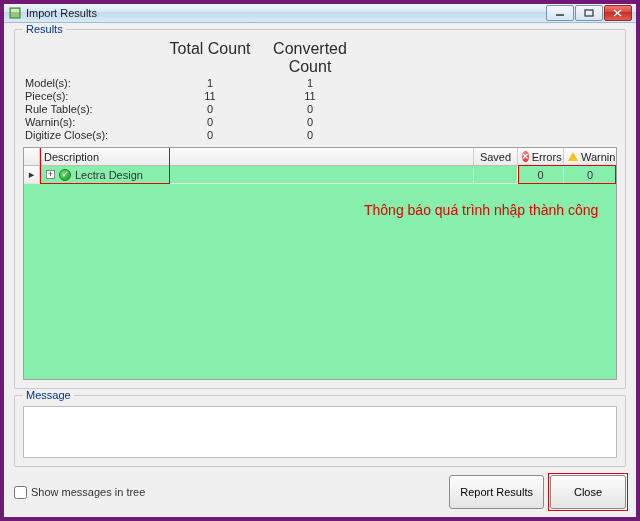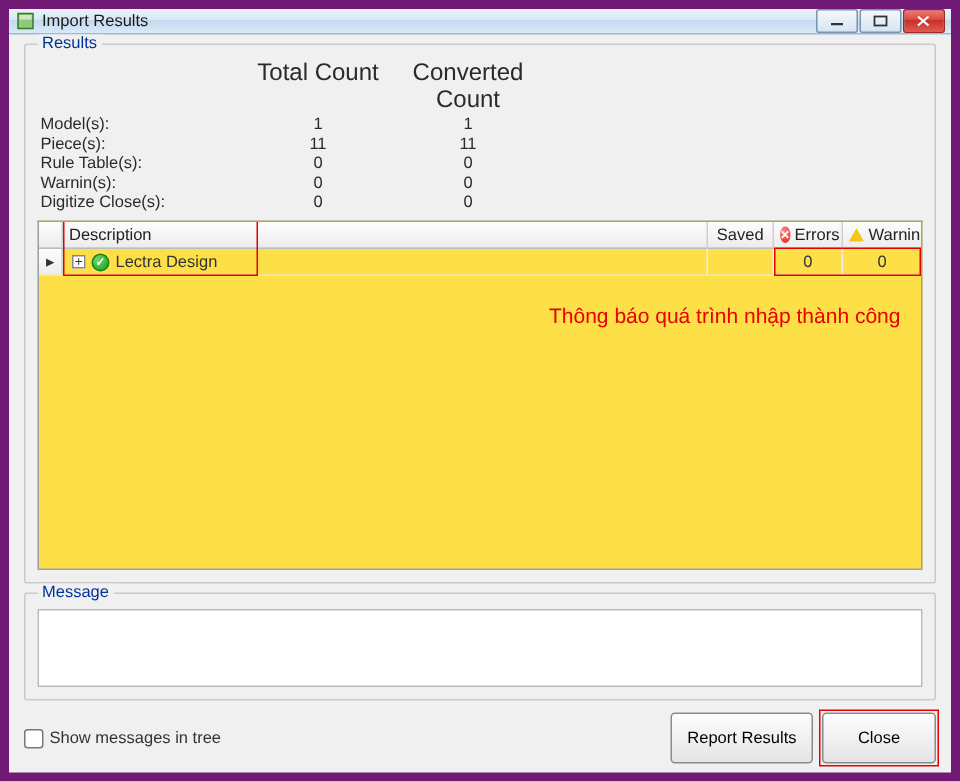--- a/index.html
+++ b/index.html
@@ -9,21 +9,21 @@
     font-size: 11px;
     background: #fff;
     width: 640px;
     height: 521px;
     overflow: hidden;
     position: relative;
   }
   .window {
     width: 640px;
     height: 521px;
-    border: 6px solid #701a75;
+    border: 4px solid #701a75;
     background: #f0f0f0;
     display: flex;
     flex-direction: column;
   }
   .titlebar {
     height: 22px;
     background: linear-gradient(to bottom, #eaf3fb 0%, #d7e7f5 45%, #c3d9ee 46%, #d9eaf7 100%);
     border-bottom: 1px solid #9db9d6;
     display: flex;
     align-items: center;
@@ -102,21 +102,21 @@
   }
   .summary .lbl {
     color: #2a2a2a;
   }
   .summary .num {
     text-align: center;
     color: #2a2a2a;
   }
   .grid {
     border: 1px solid #a0a0a0;
-    background: #fde047;
+    background: #86efac;
     height: 233px;
     position: relative;
     overflow: hidden;
   }
   .grid-head {
     display: flex;
     background: linear-gradient(to bottom, #fdfdfd, #ececec);
     border-bottom: 1px solid #bdbdbd;
     height: 18px;
     font-size: 11px;

